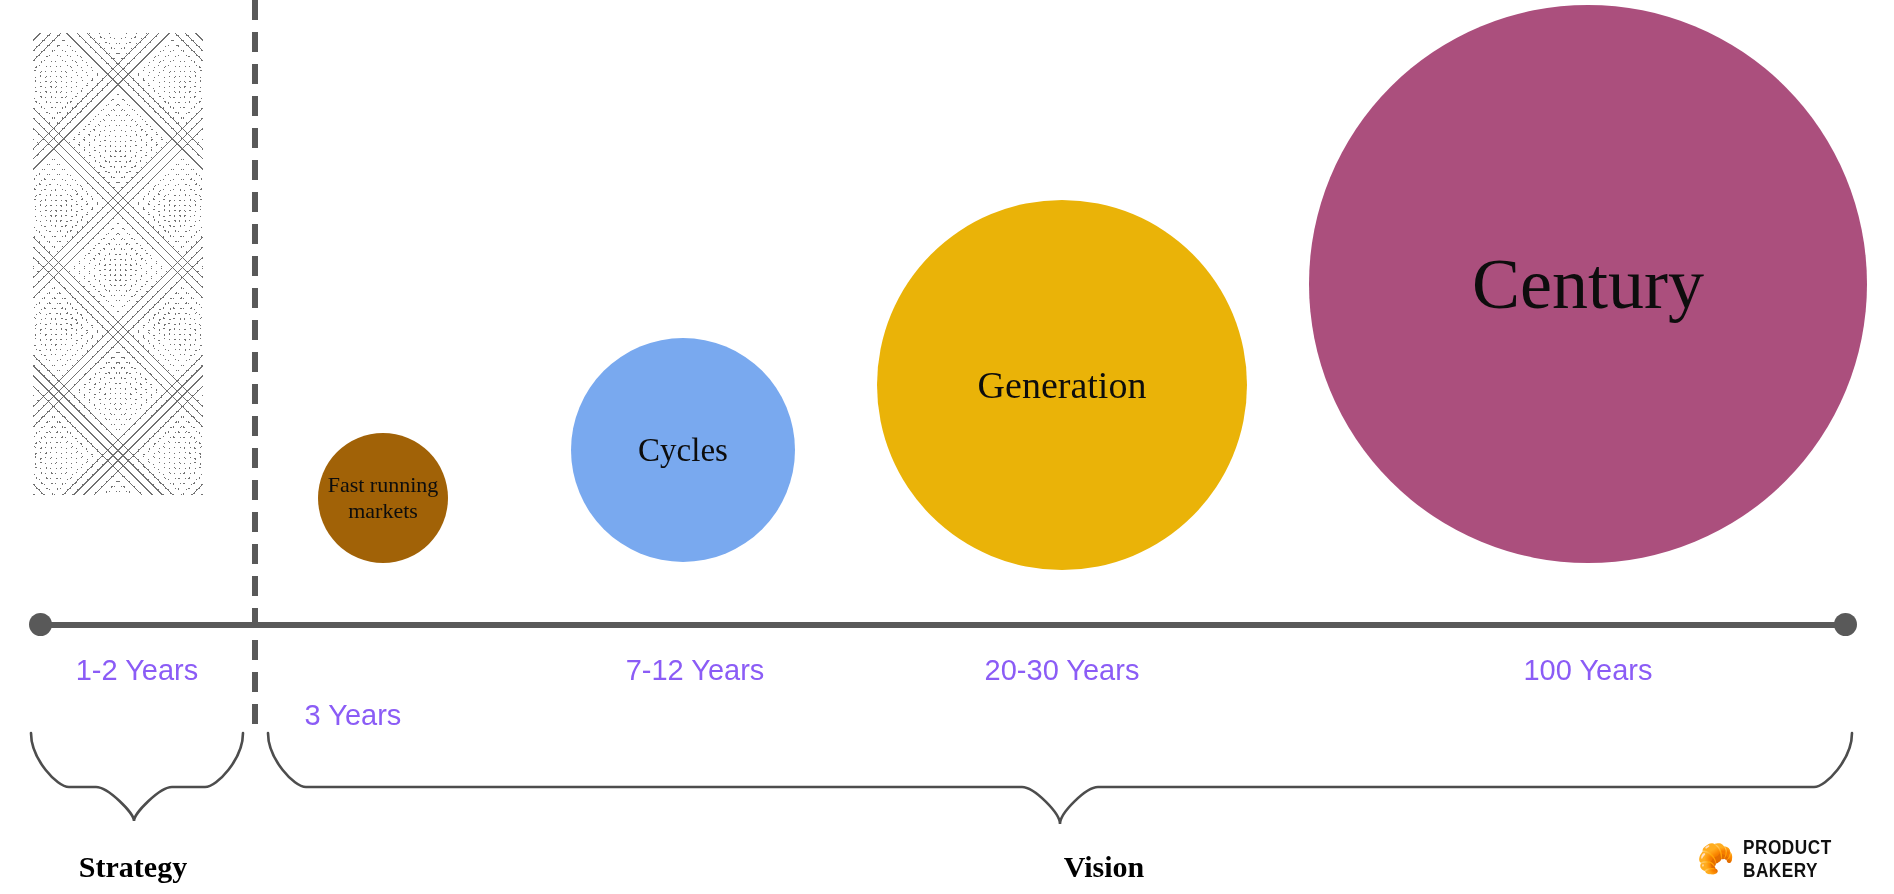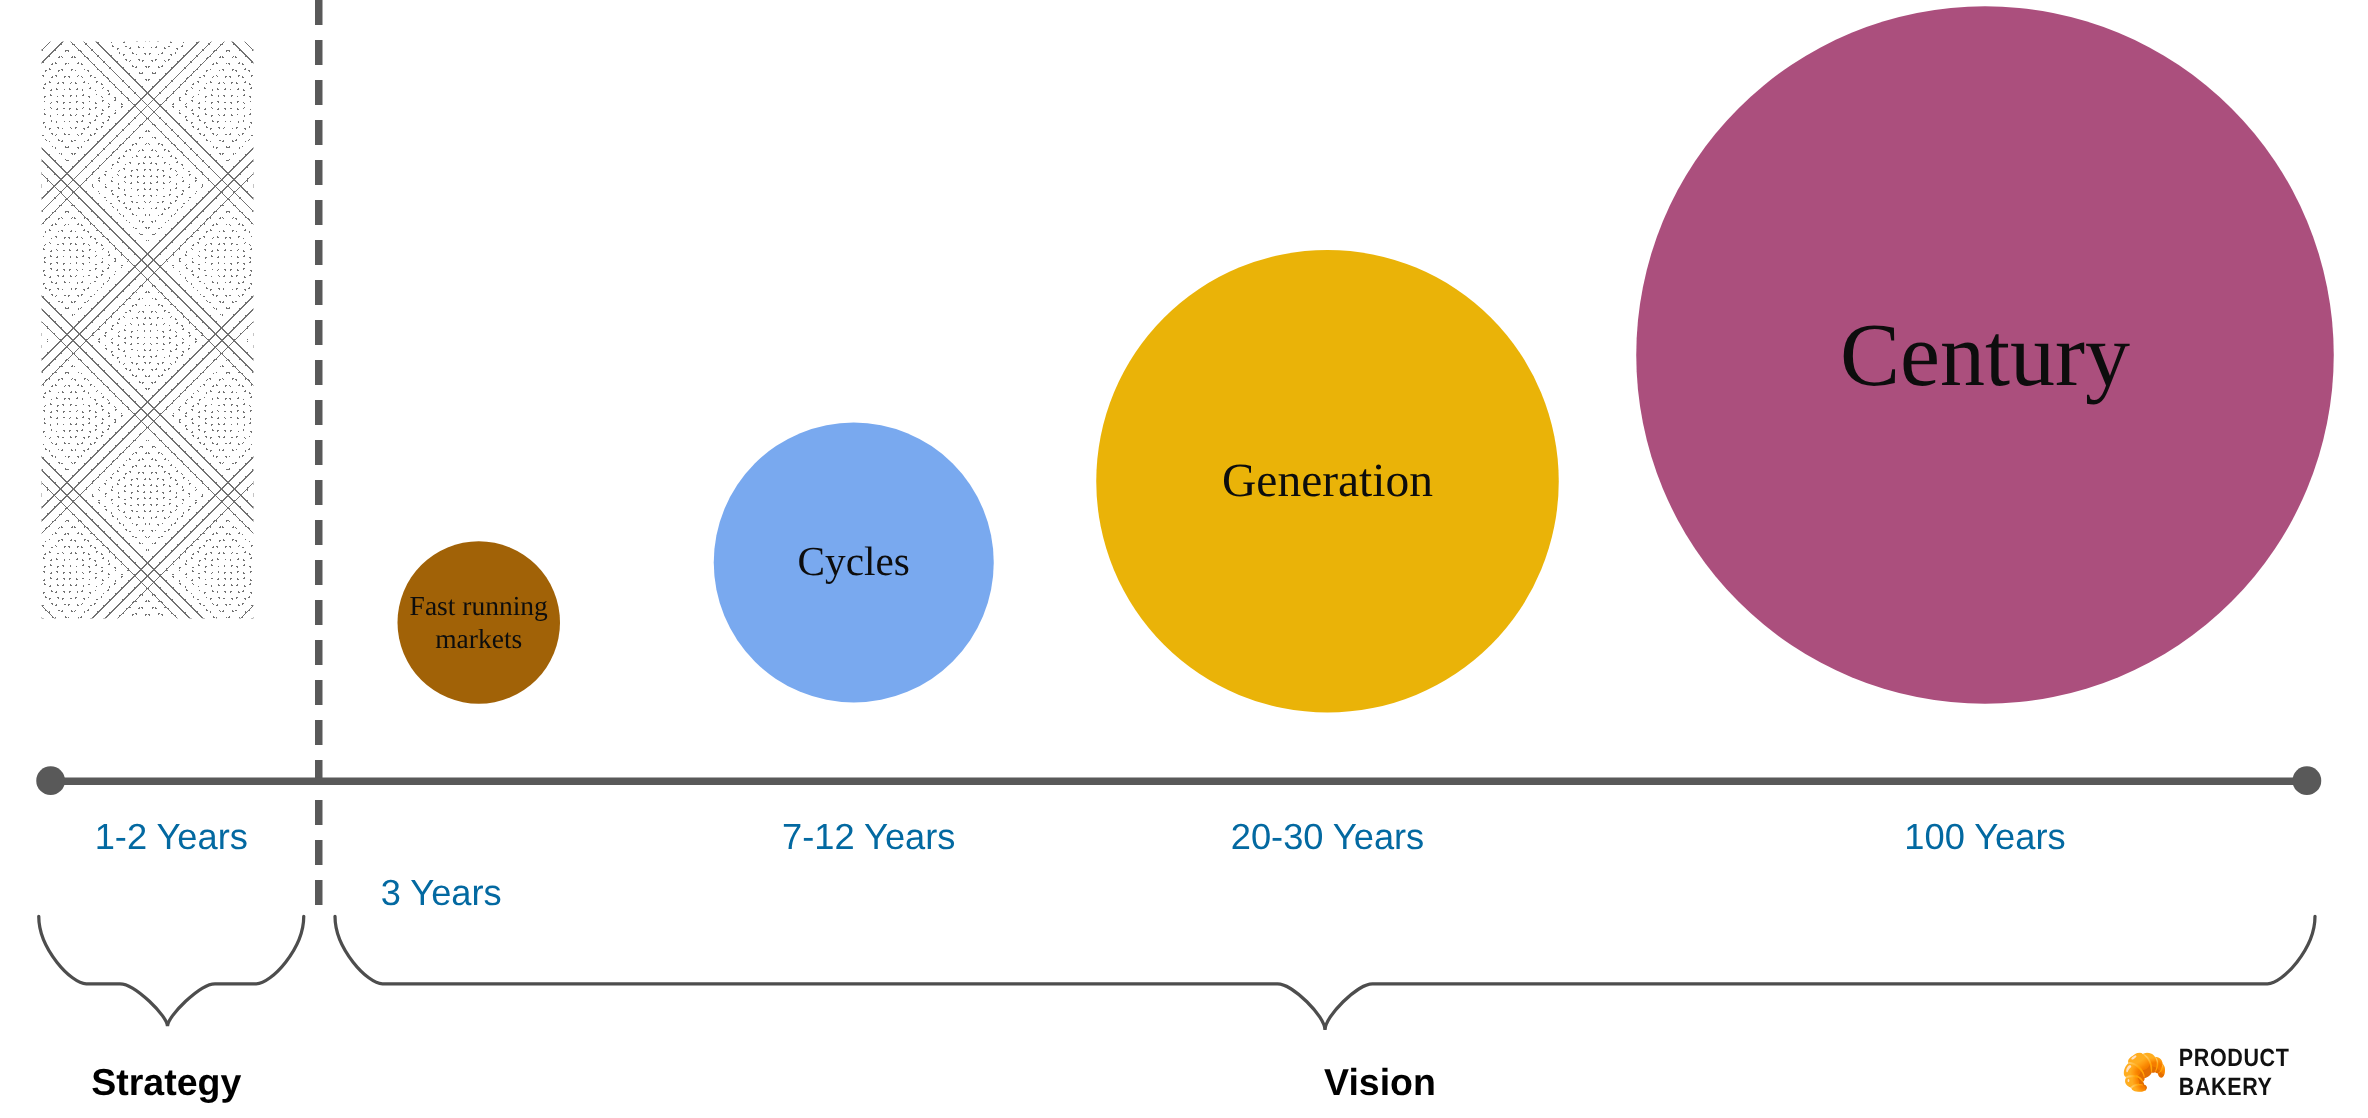--- a/index.html
+++ b/index.html
@@ -35,26 +35,26 @@
   .axis-dot{position:absolute; width:23px; height:23px; border-radius:50%; background:#595959; top:613px;}
   .axis-dot.left{left:29px;}
   .axis-dot.right{left:1834px;}
 
   
   .bubble{position:absolute; border-radius:50%; display:flex; align-items:center; justify-content:center;
           text-align:center; color:#0d0d0d; line-height:1.18; box-sizing:border-box;}
   .bubble .btext{display:block; padding:0 6px;font-family:Liberation Serif, serif;}
 
   
-  .yearlabel{position:absolute; top:654px; font-size:29px; color:#0369a1; text-align:center;
+  .yearlabel{position:absolute; top:654px; font-size:29px; color:#8b5cf6; text-align:center;
              transform:translateX(-50%); white-space:nowrap;}
 
   
   .grouptitle{position:absolute; top:850px; font-size:30px; font-weight:bold; color:#000;
-              text-align:center; transform:translateX(-50%); white-space:nowrap;}
+              text-align:center; transform:translateX(-50%); white-space:nowrap;font-family:Liberation Serif, serif;}
 
   svg.braces{position:absolute; left:0; top:0; width:1894px; height:894px; pointer-events:none;}
 
   
   .logo{position:absolute; left:1697px; top:836px; display:flex; align-items:center; gap:9px;}
   .logo .croissant{font-size:30px; line-height:1; filter:saturate(1.25);}
   .logo .logotext{font-size:20px; font-weight:bold; letter-spacing:.6px; color:#111;
                   font-family:"Liberation Sans Narrow","Liberation Sans",sans-serif; transform:scaleX(.86); transform-origin:left center;}
 </style>
 </head>

